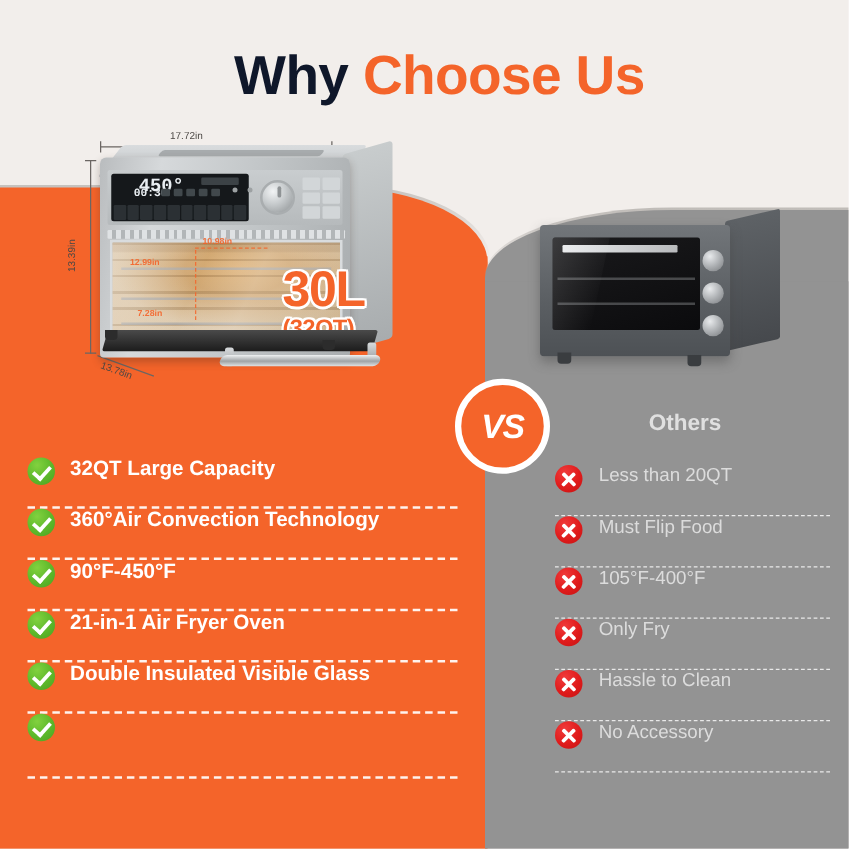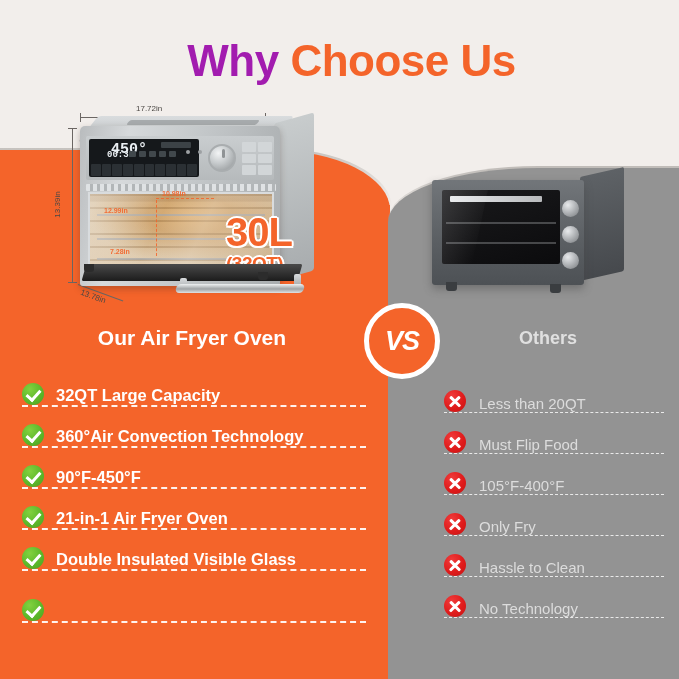--- a/index.html
+++ b/index.html
@@ -69,21 +69,21 @@
   
   .heading {
     position: absolute;
     left: 0; top: 36px;
     width: 679px;
     text-align: center;
     font-size: 44px;
     font-weight: bold;
     letter-spacing: -0.5px;
   }
-  .heading .word-dark { color: #a21caf; margin-left: 24px; }
+  .heading .word-dark { color: #0f172a; margin-left: 24px; }
   .heading .word-orange { color: #f4642a; }
 
   
   .oven-wrap {
     position: absolute;
     left: 58px; top: 108px;
     width: 300px; height: 200px;
   }
   .oven-body {
     position: absolute;
@@ -377,21 +377,21 @@
     left: 22px; top: 366px;
     width: 344px;
   }
   .list-right {
     position: absolute;
     left: 444px; top: 372px;
     width: 220px;
   }
   .row {
     display: flex;
-    align-items: flex-end;
+    align-items: flex-start;
     box-sizing: border-box;
   }
   .row-left {
     height: 41px;
     border-bottom: 2px dashed rgba(255,255,255,0.92);
   }
   .row-left.tall { height: 52px; }
   .row-right {
     height: 41px;
     border-bottom: 1px dashed rgba(255,255,255,0.8);
@@ -563,21 +563,20 @@
     <div class="other-knob" style="left:130px; top:56px;"></div>
     <div class="other-knob" style="left:130px; top:82px;"></div>
     <div class="other-foot" style="left:14px; top:112px;"></div>
     <div class="other-foot" style="left:118px; top:114px;"></div>
   </div>
 
   <div class="vs-badge">
     <span>VS</span>
   </div>
 
-  <div class="col-head-left">Our Air Fryer Oven</div>
   <div class="col-head-right">Others</div>
 
   <div class="list-left">
     <div class="row row-left">
       <div class="icon-check"></div>
       <div class="label">32QT Large Capacity</div>
     </div>
     <div class="row row-left">
       <div class="icon-check"></div>
       <div class="label">360°Air Convection Technology</div>
@@ -615,17 +614,17 @@
     <div class="row row-right">
       <div class="icon-x"></div>
       <div class="label">Only Fry</div>
     </div>
     <div class="row row-right">
       <div class="icon-x"></div>
       <div class="label">Hassle to Clean</div>
     </div>
     <div class="row row-right">
       <div class="icon-x"></div>
-      <div class="label">No Technology</div>
+      <div class="label">No Accessory</div>
     </div>
   </div>
 
 </div>
 
 </body></html>

